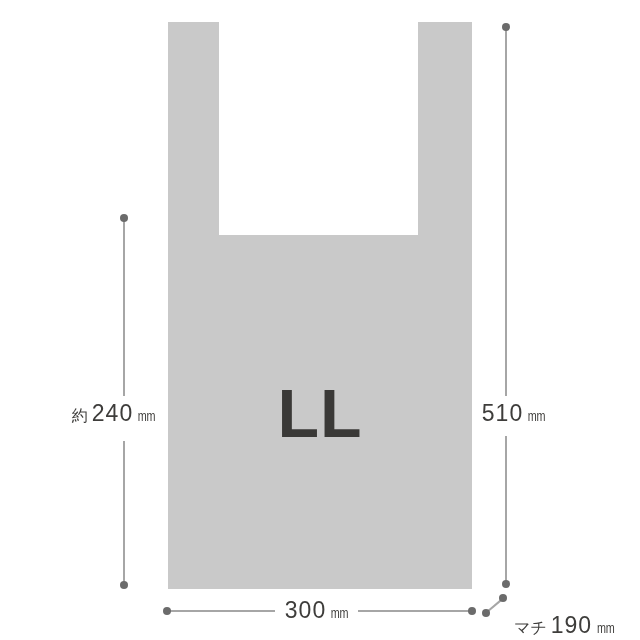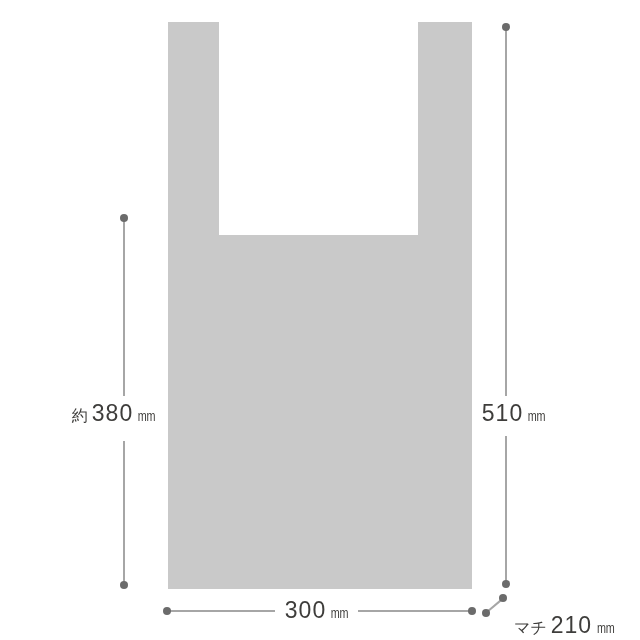--- a/index.html
+++ b/index.html
@@ -69,28 +69,29 @@
   .label-gusset{left:514px;top:601px;margin-top:13px;}
 </style>
 </head>
 <body>
 
 <div class="canvas">
 
   <div class="bag-part bag-handle-left"></div>
   <div class="bag-part bag-handle-right"></div>
   <div class="bag-part bag-body"></div>
+  <div class="size-label">LL</div>
 
   <div class="dim-line v left-line-upper"></div>
   <div class="dim-line v left-line-lower"></div>
   <div class="dot dot-left-top"></div>
   <div class="dot dot-left-bottom"></div>
   <div class="dim-label label-left-height">
     <span class="prefix">約</span>
-    <span class="value">380</span>
+    <span class="value">240</span>
     <span class="unit">mm</span>
   </div>
 
   <div class="dim-line v right-line-upper"></div>
   <div class="dim-line v right-line-lower"></div>
   <div class="dot dot-right-top"></div>
   <div class="dot dot-right-bottom"></div>
   <div class="dim-label label-right-height">
 
     <span class="value">510</span>
@@ -105,17 +106,17 @@
 
     <span class="value">300</span>
     <span class="unit">mm</span>
   </div>
 
   <div class="dim-line h gusset-line"></div>
   <div class="dot dot-gusset-outer"></div>
   <div class="dot dot-gusset-inner"></div>
   <div class="dim-label label-gusset">
     <span class="prefix">マチ</span>
-    <span class="value">210</span>
+    <span class="value">190</span>
     <span class="unit">mm</span>
   </div>
 
 </div>
 
 </body></html>

